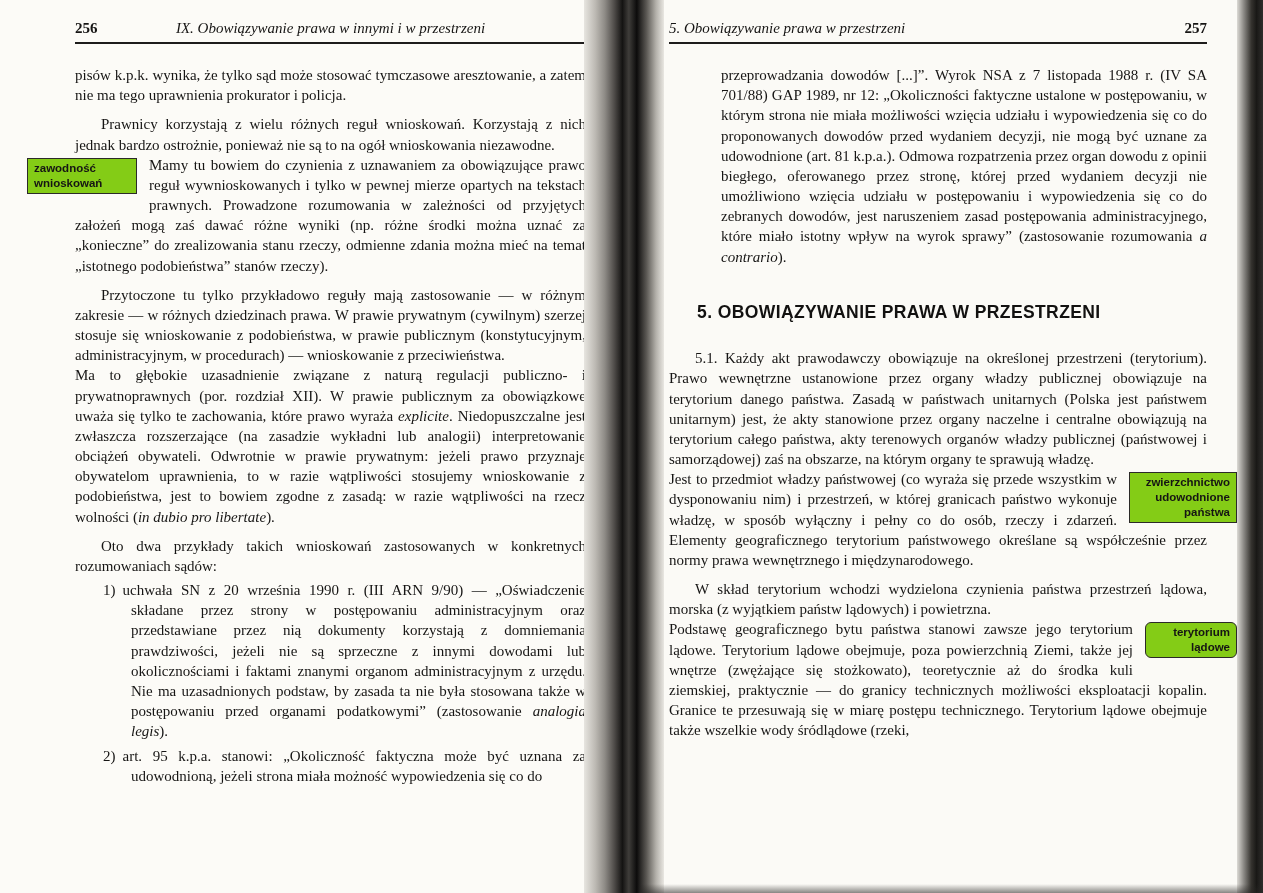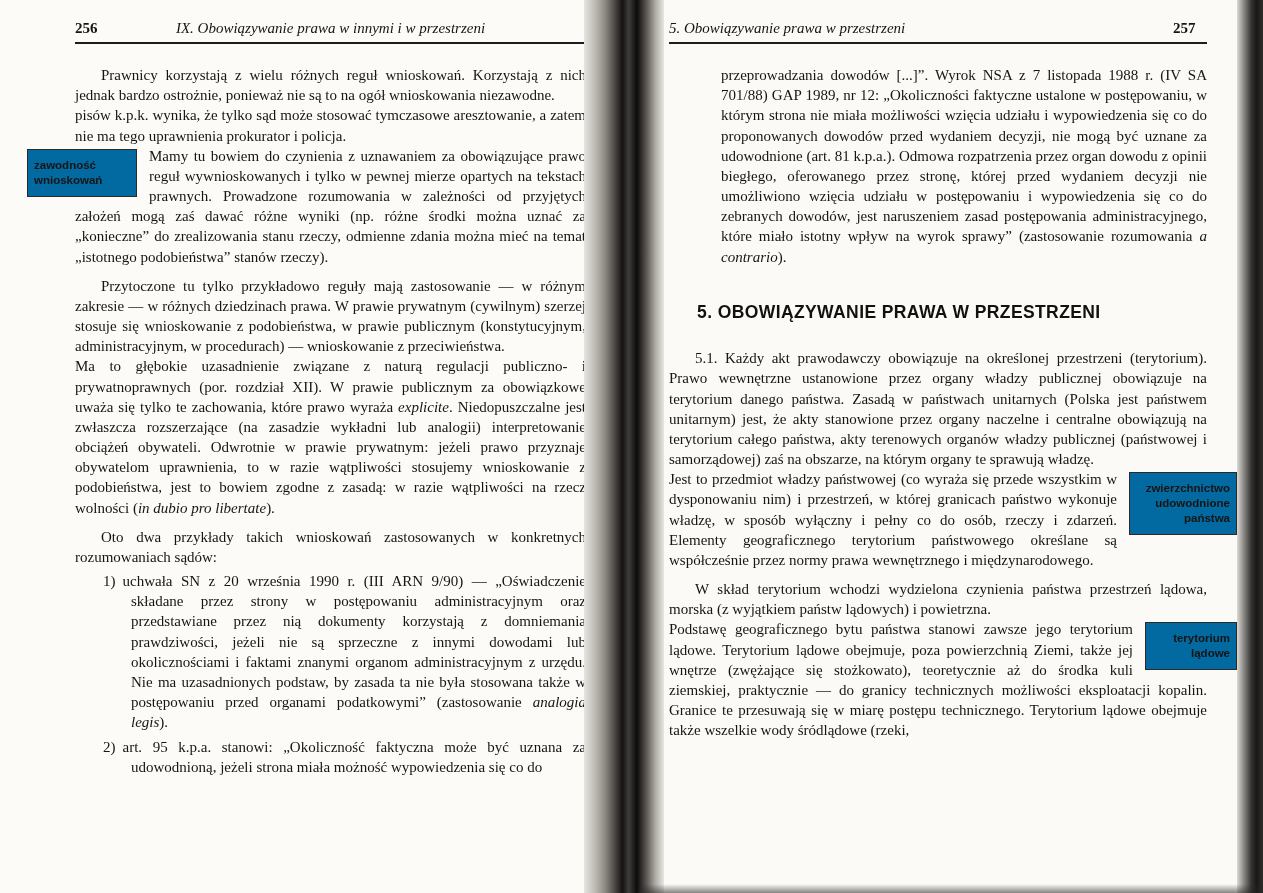--- a/index.html
+++ b/index.html
@@ -26,21 +26,21 @@
   .page.right { left: 663px; width: 574px; padding: 20px 30px 0 6px; background: #fbfaf6; }
 
   .phead {
     display: flex;
     align-items: baseline;
     border-bottom: 2px solid #1d1c1b;
     padding-bottom: 5px;
     font-size: 15px;
   }
   .pnum { font-weight: bold; min-width: 34px; }
-  .page.right .pnum { text-align: left; }
+  .page.right .pnum { text-align: right; }
   .rhead { flex: 1; text-align: center; font-style: italic; }
   .page.right .rhead { text-align: left; }
   .ghost { visibility: hidden; }
 
   .pbody {
     margin-top: 21px;
     font-size: 15px;
     line-height: 1.345;
     text-align: justify;
   }
@@ -62,28 +62,28 @@
     text-indent: 0;
   }
 
   .mbox {
     float: left;
     font-family: "Liberation Sans", "DejaVu Sans", sans-serif;
     font-weight: bold;
     font-size: 11.5px;
     line-height: 1.3;
     border: 1.5px solid #2b2a28;
-    background: #0369a1;
-    padding: 8px 6px;
+    background: #84cc16;
+    padding: 2px 6px;
     text-align: left;
     text-indent: 0;
   }
   .ml  { width: 110px; margin: 3px 12px 5px -48px; }
   .mr  { float: right; width: 108px; margin: 3px -30px 5px 12px; text-align: right; }
-  .mr2 { width: 92px; }
+  .mr2 { width: 92px; border-radius: 6px; }
 
   .seg-i { font-style: italic; }
   .seg-b { font-weight: bold; }
 
   .binding {
     position: absolute; top: 0; left: 584px; width: 80px; height: 893px;
     background: linear-gradient(90deg,
       #e7e5e0 0%, #bdbab4 14%, #8e8b86 26%, #4e4b48 38%,
       #141312 48%, #3f3d3a 56%, #0c0b0b 66%,
       #5a5753 78%, #b3b0aa 90%, #e9e7e2 100%);
@@ -102,23 +102,23 @@
 
 <div class="scan">
 
   <div class="page left">
     <div class="phead">
       <span class="pnum">256</span>
       <span class="rhead">IX. Obowiązywanie prawa w innymi i w przestrzeni</span>
       <span class="pnum ghost"></span>
     </div>
     <div class="pbody">
+      <p class="para"><span>pisów k.p.k. wynika, że tylko sąd może stosować tymczasowe aresztowanie, a zatem nie ma tego uprawnienia prokurator i policja.</span></p>
+
       <p class="para g ind"><span>Prawnicy korzystają z wielu różnych reguł wnioskowań. Korzystają z nich jednak bardzo ostrożnie, ponieważ nie są to na ogół wnioskowania niezawodne.</span></p>
-
-      <p class="para"><span>pisów k.p.k. wynika, że tylko sąd może stosować tymczasowe aresztowanie, a zatem nie ma tego uprawnienia prokurator i policja.</span></p>
       <p class="para">
         <span class="mbox ml">zawodność wnioskowań</span>
         <span><span>Mamy tu bowiem do czynienia z uznawaniem za obowiązujące prawo reguł wywnioskowanych i tylko w pewnej mierze opartych na tekstach prawnych. Prowadzone rozumowania w zależności od przyjętych założeń mogą zaś dawać różne wyniki (np. różne środki można uznać za „konieczne” do zrealizowania stanu rzeczy, odmienne zdania można mieć na temat „istotnego podobieństwa” stanów rzeczy).</span></span>
       </p>
 
       <p class="para g ind"><span>Przytoczone tu tylko przykładowo reguły mają zastosowanie — w różnym zakresie — w różnych dziedzinach prawa. W prawie prywatnym (cywilnym) szerzej stosuje się wnioskowanie z podobieństwa, w prawie publicznym (konstytucyjnym, administracyjnym, w procedurach) — wnioskowanie z przeciwieństwa.</span></p>
       <p class="para">
         <span><span>Ma to głębokie uzasadnienie związane z naturą regulacji publiczno- i prywatnoprawnych (por. rozdział XII). W prawie publicznym za obowiązkowe uważa się tylko te zachowania, które prawo wyraża </span><span class="seg-i">explicite</span><span>. Niedopuszczalne jest zwłaszcza rozszerzające (na zasadzie wykładni lub analogii) interpretowanie obciążeń obywateli. Odwrotnie w prawie prywatnym: jeżeli prawo przyznaje obywatelom uprawnienia, to w razie wątpliwości stosujemy wnioskowanie z podobieństwa, jest to bowiem zgodne z zasadą: w razie wątpliwości na rzecz wolności (</span><span class="seg-i">in dubio pro libertate</span><span>).</span></span>
       </p>
 

